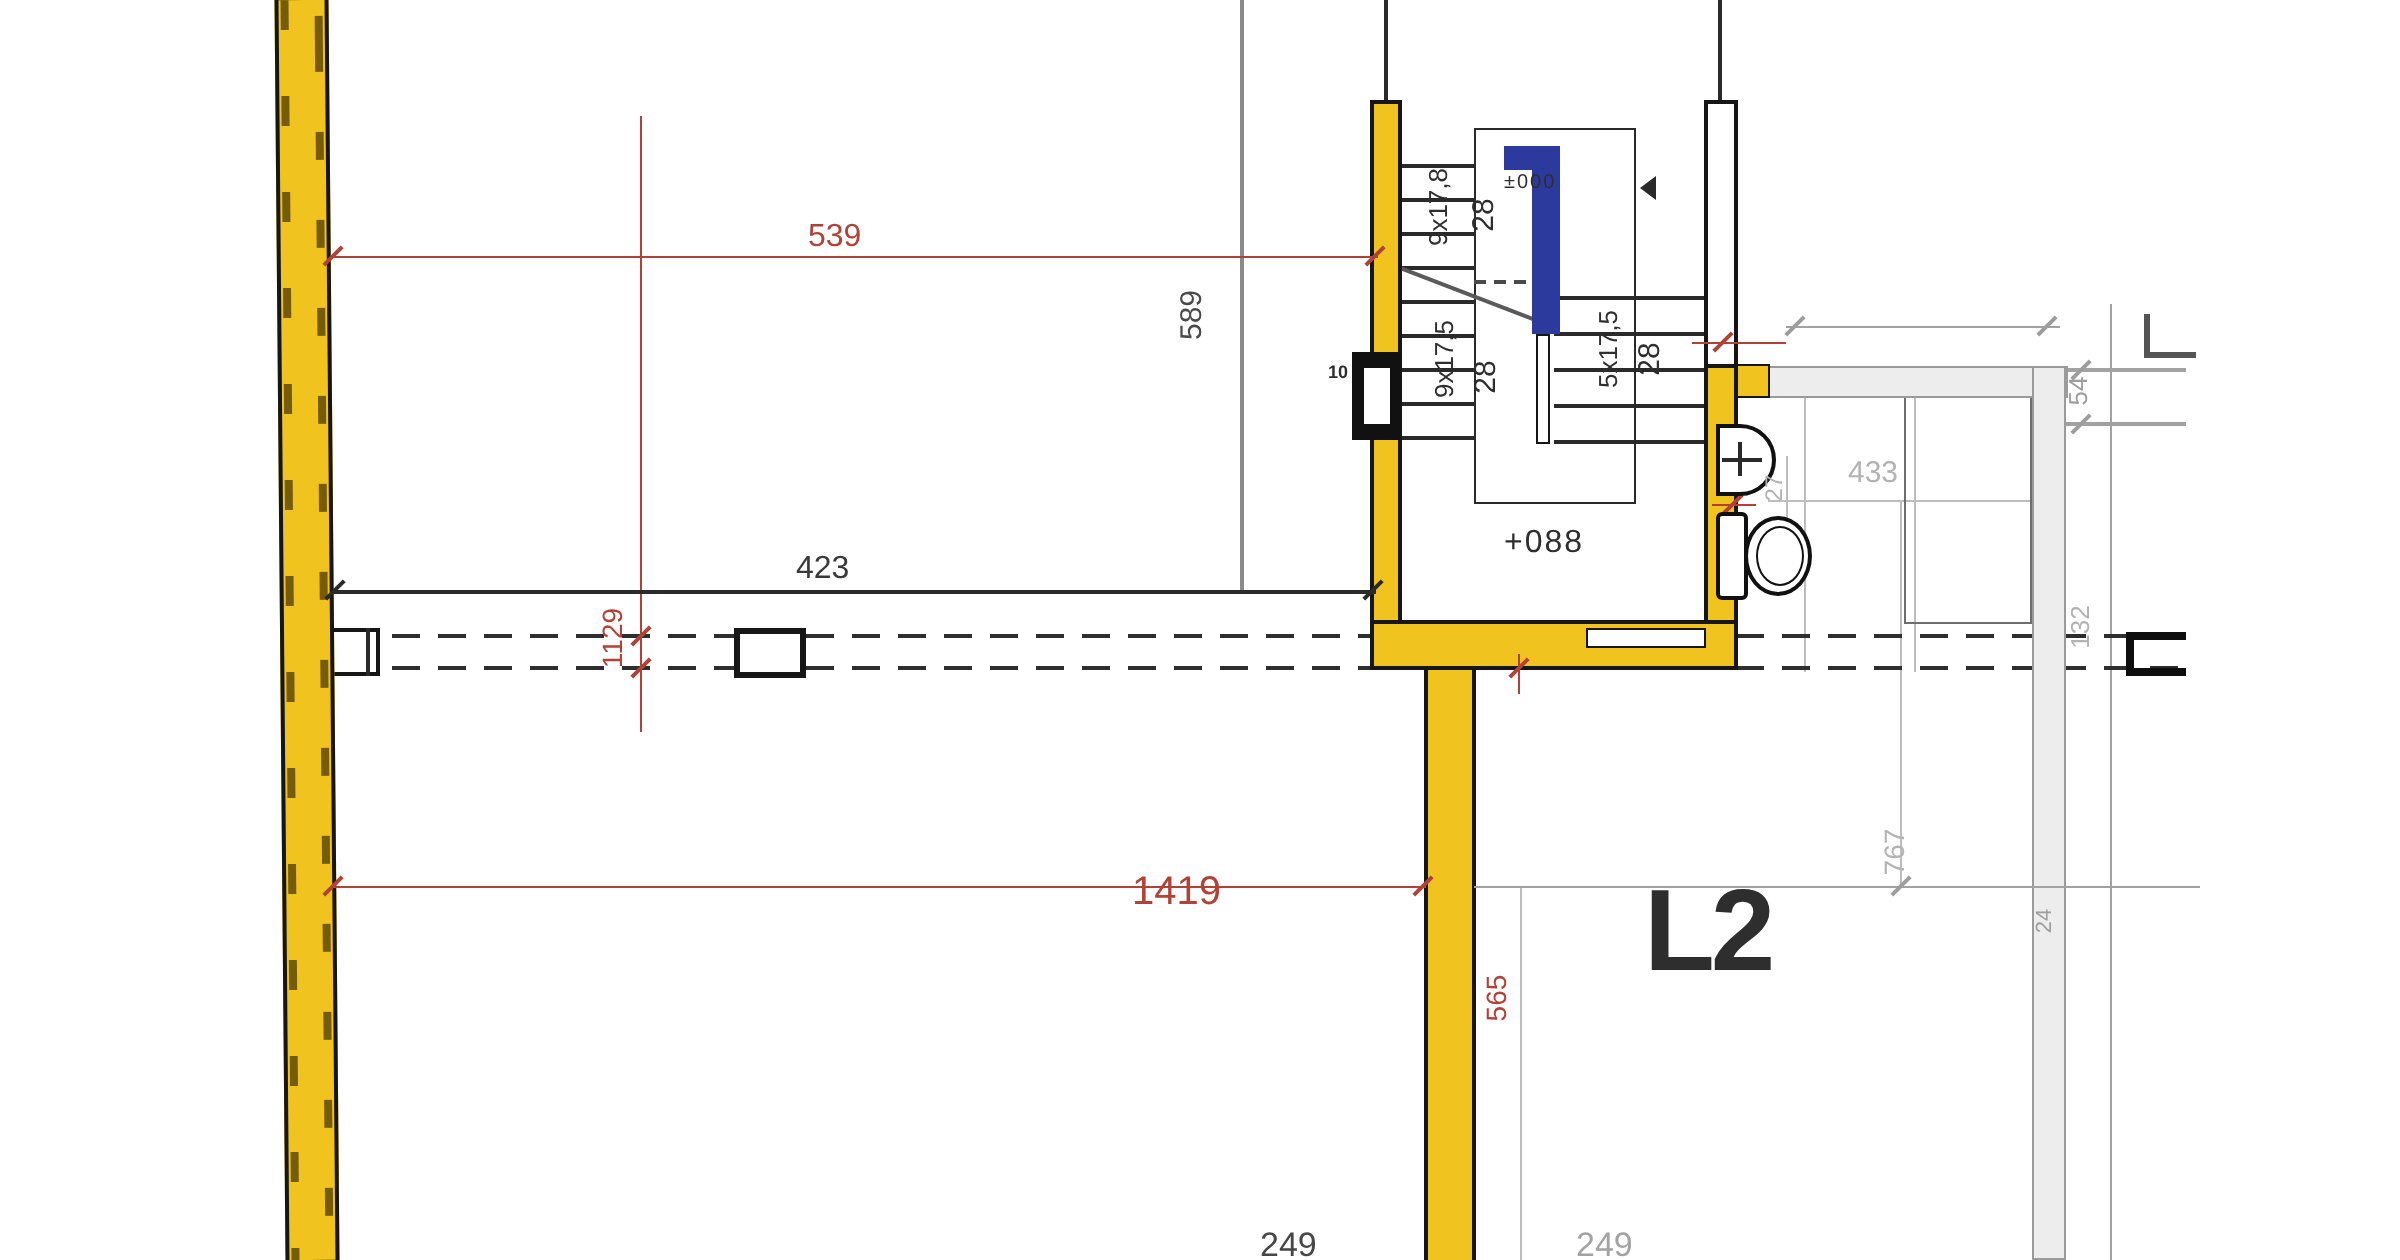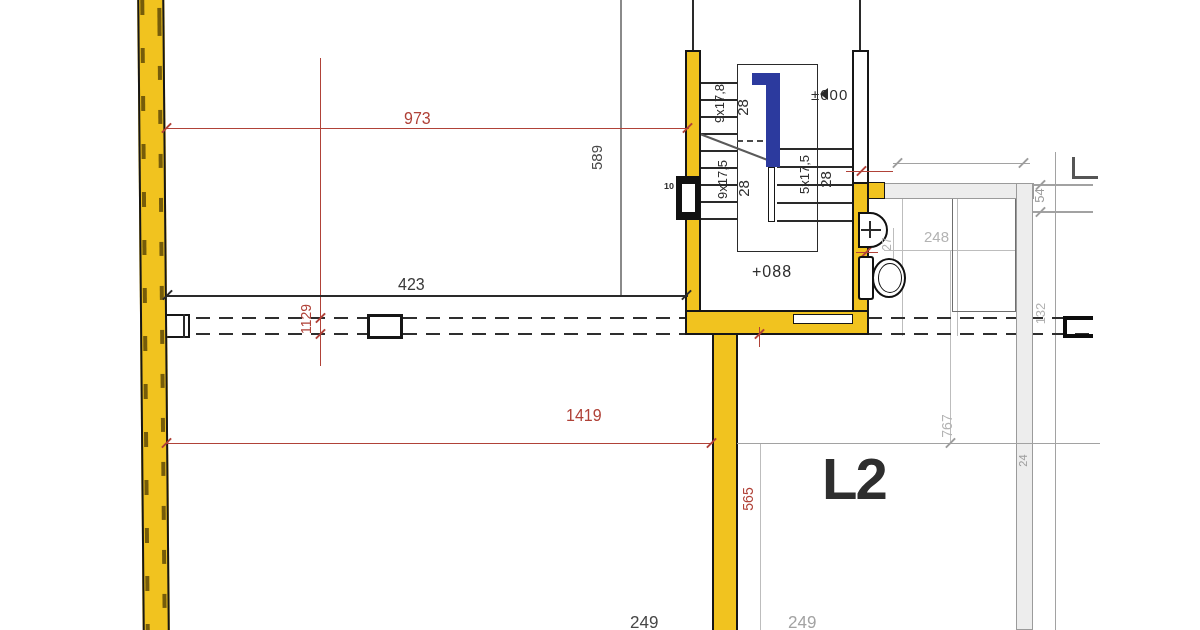--- a/index.html
+++ b/index.html
@@ -105,77 +105,77 @@
     <div class="abs" style="left:676px;top:176px;width:24px;height:44px;background:#111;"></div>
     <div class="abs" style="left:682px;top:184px;width:13px;height:28px;background:#fff;"></div>
     <span class="t" style="left:664px;top:181px;width:8px;font-size:9px;line-height:10px;word-break:break-all;font-weight:bold;">10</span>
 
     <span class="t vt" style="left:679px;top:97px;font-size:13px;">9x17,8</span>
     <span class="t vt" style="left:702px;top:100px;font-size:15px;">28</span>
     <span class="t vt" style="left:682px;top:173px;font-size:13px;">9x17,5</span>
     <span class="t vt" style="left:703px;top:181px;font-size:15px;">28</span>
     <span class="t vt" style="left:764px;top:168px;font-size:13px;">5x17,5</span>
     <span class="t vt" style="left:785px;top:172px;font-size:15px;">28</span>
-    <span class="t" style="left:811px;top:87px;font-size:15px;letter-spacing:1px;">±000</span>
+    <span class="t" style="left:752px;top:87px;font-size:10px;letter-spacing:1px;">±000</span>
     <div class="abs" style="left:820px;top:88px;width:0;height:0;border-top:6px solid transparent;border-bottom:6px solid transparent;border-right:8px solid #2a2a2a;"></div>
     <span class="t" style="left:752px;top:264px;font-size:16px;letter-spacing:1px;text-align:center;">+088</span>
   </div>
 
   <div class="ywall" style="left:712px;top:333px;width:26px;height:299px;border-width:2.5px;"></div>
   <div class="lln" style="left:760px;top:444px;width:1px;height:186px;"></div>
 
   <div class="rln" style="left:166px;top:128px;width:523px;height:1.2px;"></div>
   <div class="tick r" style="left:160px;top:127px;"></div>
   <div class="tick r" style="left:681px;top:127px;"></div>
-  <span class="t red" style="left:404px;top:111px;font-size:16px;">973</span>
+  <span class="t red" style="left:404px;top:111px;font-size:16px;">539</span>
 
   <div class="rln" style="left:320px;top:58px;width:1.2px;height:308px;"></div>
   <div class="tick r" style="left:314px;top:317px;"></div>
   <div class="tick r" style="left:314px;top:333px;"></div>
   <span class="t vt red" style="left:266px;top:312px;font-size:14px;">1129</span>
 
   <div class="ln" style="left:166px;top:295px;width:522px;height:1.5px;"></div>
   <div class="tick d" style="left:161px;top:294px;"></div>
   <div class="tick d" style="left:680px;top:294px;"></div>
   <span class="t" style="left:398px;top:277px;font-size:16px;color:#3a3a3a;">423</span>
 
   <span class="t vt" style="left:556px;top:150px;font-size:15px;color:#4a4a4a;">589</span>
 
   <div class="rln" style="left:166px;top:443px;width:547px;height:1.2px;"></div>
   <div class="gln" style="left:737px;top:443px;width:363px;height:1px;"></div>
   <div class="tick r" style="left:160px;top:442px;"></div>
   <div class="tick r" style="left:705px;top:442px;"></div>
   <div class="tick g" style="left:944px;top:442px;"></div>
-  <span class="t red" style="left:566px;top:408px;font-size:16px;">1419</span>
+  <span class="t red" style="left:566px;top:436px;font-size:20px;">1419</span>
 
   <div class="rln" style="left:759px;top:327px;width:1.2px;height:20px;"></div>
   <div class="tick r" style="left:753px;top:333px;"></div>
   <span class="t vt red" style="left:708px;top:492px;font-size:14px;">565</span>
 
   <div class="rln" style="left:846px;top:171px;width:47px;height:1.2px;"></div>
   <div class="tick r" style="left:855px;top:170px;"></div>
   <div class="rln" style="left:856px;top:252px;width:22px;height:1.2px;"></div>
   <div class="tick r" style="left:860px;top:251px;"></div>
 
   <div class="abs" style="left:858px;top:212px;width:30px;height:36px;background:#fff;border:2.5px solid #111;border-radius:0 60% 60% 0 / 0 50% 50% 0;box-sizing:border-box;"></div>
   <div class="ln" style="left:861px;top:229px;width:20px;height:1.5px;"></div>
   <div class="ln" style="left:869px;top:221px;width:1.5px;height:17px;"></div>
   <div class="abs" style="left:858px;top:256px;width:16px;height:44px;background:#fff;border:2px solid #111;border-radius:3px;box-sizing:border-box;"></div>
   <div class="abs" style="left:872px;top:258px;width:34px;height:40px;background:#fff;border:2.5px solid #111;border-radius:50%;box-sizing:border-box;"></div>
   <div class="abs" style="left:878px;top:263px;width:24px;height:30px;border:1.5px solid #111;border-radius:50%;box-sizing:border-box;"></div>
 
-  <span class="t gray" style="left:924px;top:229px;font-size:15px;">248</span>
+  <span class="t gray" style="left:924px;top:229px;font-size:15px;">433</span>
   <span class="t vt gray" style="left:847px;top:238px;font-size:12px;">27</span>
   <span class="t vt" style="left:999px;top:189px;font-size:13px;color:#9d9d9d;">54</span>
   <span class="t vt gray" style="left:1000px;top:307px;font-size:13px;">132</span>
   <span class="t vt gray" style="left:907px;top:419px;font-size:14px;">767</span>
   <span class="t vt" style="left:983px;top:455px;font-size:11px;color:#9d9d9d;">24</span>
 
   <div class="abs" style="left:1063px;top:316px;width:30px;height:22px;border-top:4px solid #0d0d0d;border-left:4px solid #0d0d0d;border-bottom:4px solid #0d0d0d;box-sizing:border-box;"></div>
 
   <span class="t" style="left:630px;top:614px;font-size:17px;color:#474747;">249</span>
   <span class="t" style="left:788px;top:614px;font-size:17px;color:#a3a3a3;">249</span>
 
-  <div class="abs" style="left:822px;top:450px;color:#8ba1b4;">
+  <div class="abs" style="left:822px;top:437px;color:#8ba1b4;">
     <div class="t" style="position:relative;font-size:58px;font-weight:bold;letter-spacing:-2px;">L2</div>
   </div>
 
 </div>
 
 </body></html>

